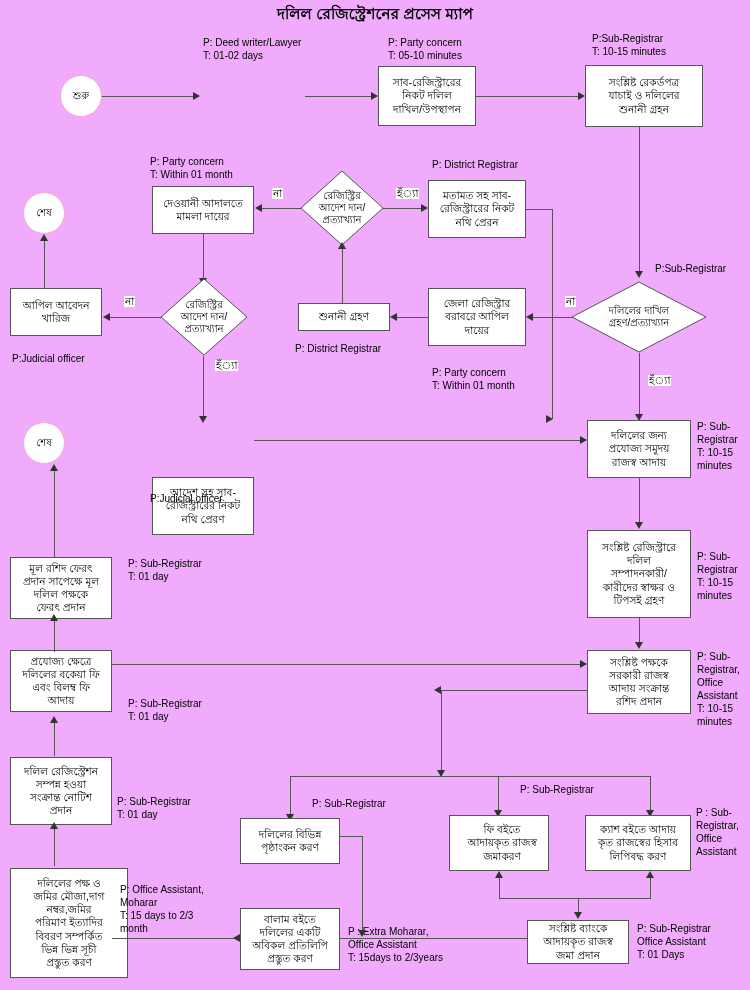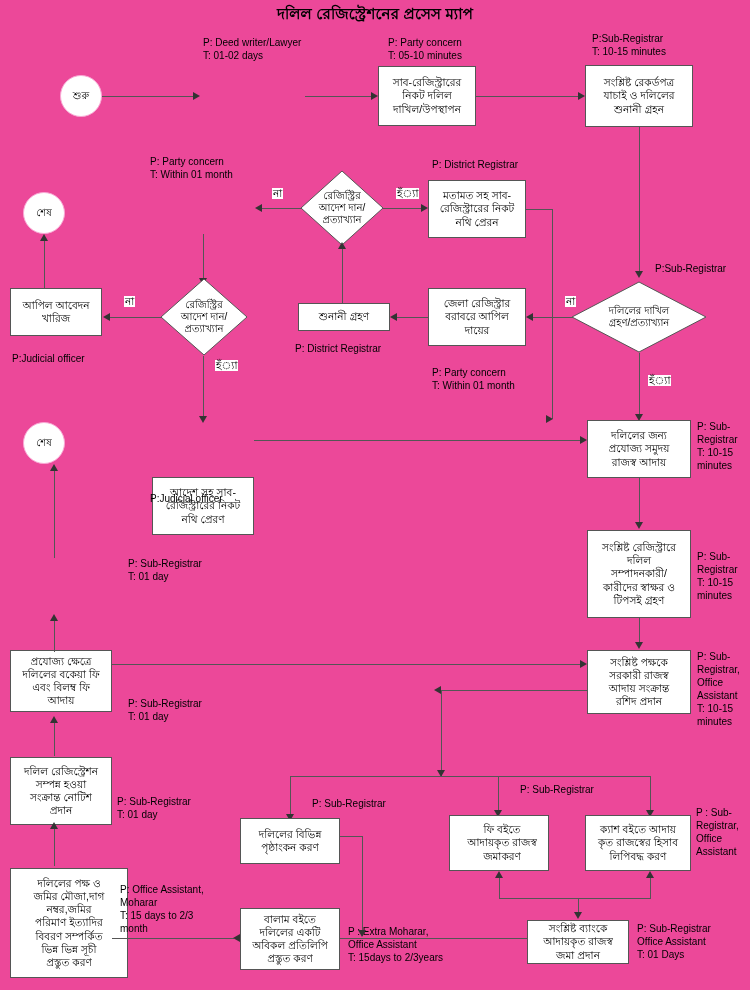--- a/index.html
+++ b/index.html
@@ -4,21 +4,21 @@
 <style>
   html,body{margin:0;padding:0;background:#ffffff;}
   body{
     font-family:"Liberation Sans","DejaVu Sans",sans-serif;
     color:#000;
   }
   #canvas{
     position:relative;
     width:750px;
     height:990px;
-    background:#ec4899;
+    background:#f0abfc;
     overflow:hidden;
   }
   .title{
     position:absolute;
     left:0; top:2px;
     width:750px;
     text-align:center;
     font-size:15px;
     font-weight:bold;
     letter-spacing:.2px;
@@ -107,35 +107,37 @@
 T: 01-02 days</div>
 
   <div class="ann" style="left: 388px; top: 36px; white-space: pre-line;">P: Party concern
 T: 05-10 minutes</div>
   <div class="node box" style="left: 378px; top: 66px; width: 98px; height: 60px; white-space: pre-line;">সাব-রেজিস্ট্রারের
 নিকট দলিল
 দাখিল/উপস্থাপন</div>
 
   <div class="ann" style="left: 592px; top: 32px; white-space: pre-line;">P:Sub-Registrar
 T: 10-15 minutes</div>
-  <div class="node box" style="left: 585px; top: 65px; width: 108px; height: 62px; white-space: pre-line;">সংশ্লিষ্ট রেকর্ডপত্র
+  <div class="node box" style="left: 585px; top: 65px; width: 118px; height: 62px; white-space: pre-line;">সংশ্লিষ্ট রেকর্ডপত্র
 যাচাই ও দলিলের
 শুনানী গ্রহন</div>
 
   <div class="ln lnh" style="left:102px;top:96px;width:91px;"></div>
   <div class="arr arr-r" style="left:193px;top:92px;"></div>
 
   <div class="ln lnh" style="left:305px;top:96px;width:66px;"></div>
   <div class="arr arr-r" style="left:371px;top:92px;"></div>
 
   <div class="ln lnh" style="left:476px;top:96px;width:102px;"></div>
   <div class="arr arr-r" style="left:578px;top:92px;"></div>
 
   <div class="ann" style="left: 150px; top: 155px; white-space: pre-line;">P: Party concern
 T: Within 01 month</div>
+  <div class="node box" style="left: 152px; top: 186px; width: 102px; height: 48px; white-space: pre-line;">দেওয়ানী আদালতে
+মামলা দায়ের</div>
 
   <div class="diamond-wrap" style="left:300px;top:170px;width:84px;height:76px;">
     <svg class="diamond-shape" viewBox="0 0 84 76" preserveAspectRatio="none">
       <polygon points="42,1 83,38 42,75 1,38" fill="#fff" stroke="#555" stroke-width="1"></polygon>
     </svg>
     <div class="diamond-label" style="white-space: pre-line;">রেজিস্ট্রির
 আদেশ দান/
 প্রত্যাখ্যান</div>
   </div>
 
@@ -244,20 +246,24 @@
 কারীদের স্বাক্ষর ও
 টিপসই গ্রহণ</div>
   <div class="ann" style="left: 697px; top: 550px; white-space: pre-line;">P: Sub-
 Registrar
 T: 10-15
 minutes</div>
 
   <div class="ln lnv" style="left:639px;top:478px;height:46px;"></div>
   <div class="arr arr-d" style="left:635px;top:522px;"></div>
 
+  <div class="node box" style="left: 10px; top: 557px; width: 102px; height: 62px; white-space: pre-line;">মূল রশিদ ফেরৎ
+প্রদান সাপেক্ষে মূল
+দলিল পক্ষকে
+ফেরৎ প্রদান</div>
   <div class="ann" style="left: 128px; top: 557px; white-space: pre-line;">P: Sub-Registrar
 T: 01 day</div>
 
   <div class="ln lnv" style="left:54px;top:470px;height:88px;"></div>
   <div class="arr arr-u" style="left:50px;top:464px;"></div>
 
   <div class="node box" style="left: 10px; top: 650px; width: 102px; height: 62px; white-space: pre-line;">প্রযোজ্য ক্ষেত্রে
 দলিলের বকেয়া ফি
 এবং বিলম্ব ফি
 আদায়</div>

